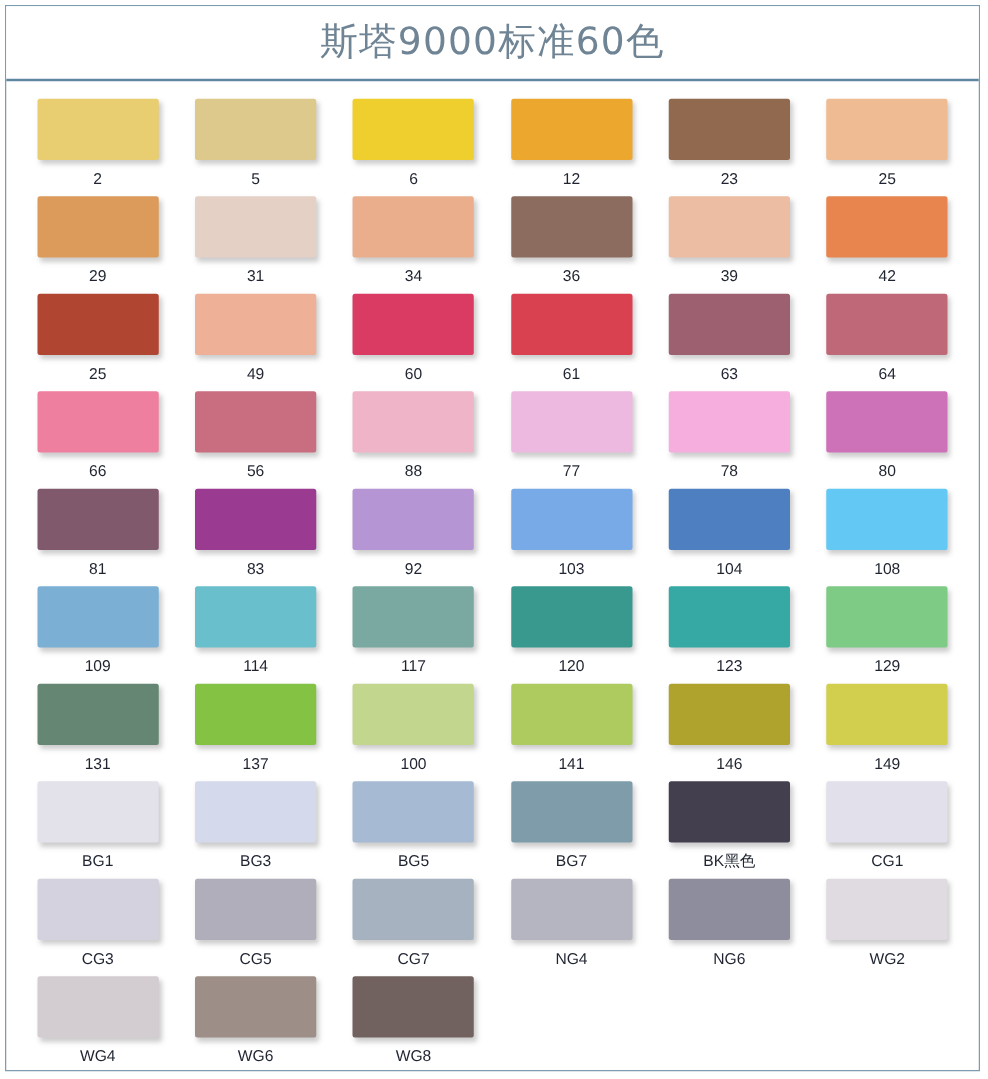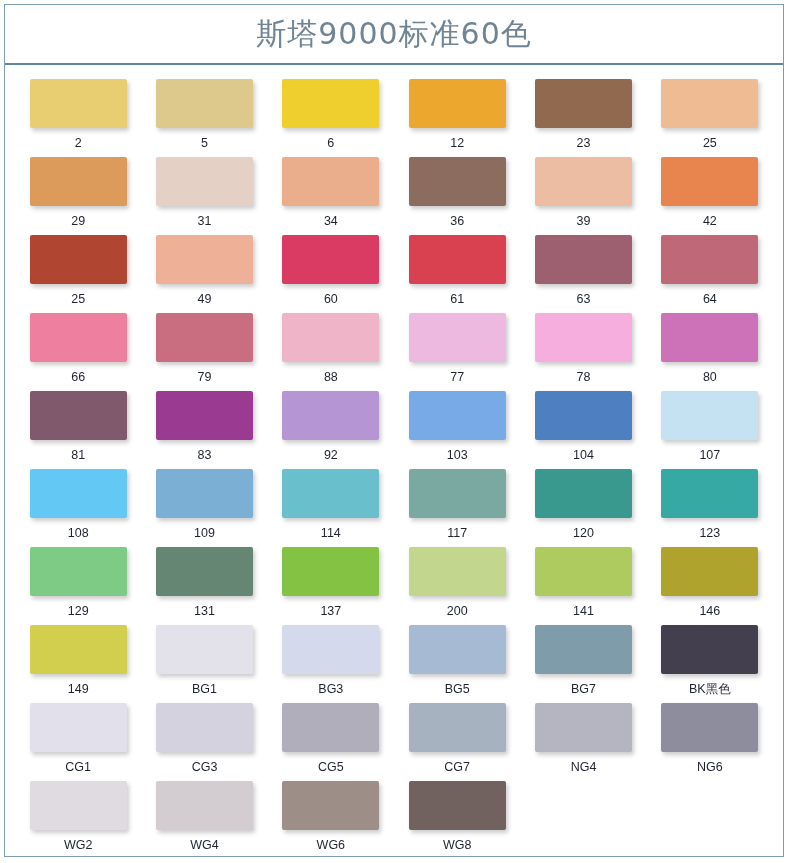--- a/index.html
+++ b/index.html
@@ -171,21 +171,21 @@
       <div class="swatch-cell">
         <div class="swatch-chip" style="background-color: rgb(191, 104, 120);"></div>
         <div class="swatch-label">64</div>
       </div>
       <div class="swatch-cell">
         <div class="swatch-chip" style="background-color: rgb(239, 127, 159);"></div>
         <div class="swatch-label">66</div>
       </div>
       <div class="swatch-cell">
         <div class="swatch-chip" style="background-color: rgb(200, 110, 128);"></div>
-        <div class="swatch-label">79</div>
+        <div class="swatch-label">56</div>
       </div>
       <div class="swatch-cell">
         <div class="swatch-chip" style="background-color: rgb(240, 180, 200);"></div>
         <div class="swatch-label">88</div>
       </div>
       <div class="swatch-cell">
         <div class="swatch-chip" style="background-color: rgb(237, 185, 224);"></div>
         <div class="swatch-label">77</div>
       </div>
       <div class="swatch-cell">
@@ -210,24 +210,20 @@
       </div>
       <div class="swatch-cell">
         <div class="swatch-chip" style="background-color: rgb(121, 170, 232);"></div>
         <div class="swatch-label">103</div>
       </div>
       <div class="swatch-cell">
         <div class="swatch-chip" style="background-color: rgb(77, 127, 193);"></div>
         <div class="swatch-label">104</div>
       </div>
       <div class="swatch-cell">
-        <div class="swatch-chip" style="background-color: rgb(196, 226, 242);"></div>
-        <div class="swatch-label">107</div>
-      </div>
-      <div class="swatch-cell">
         <div class="swatch-chip" style="background-color: rgb(99, 201, 244);"></div>
         <div class="swatch-label">108</div>
       </div>
       <div class="swatch-cell">
         <div class="swatch-chip" style="background-color: rgb(123, 175, 212);"></div>
         <div class="swatch-label">109</div>
       </div>
       <div class="swatch-cell">
         <div class="swatch-chip" style="background-color: rgb(105, 191, 203);"></div>
         <div class="swatch-label">114</div>
@@ -251,21 +247,21 @@
       <div class="swatch-cell">
         <div class="swatch-chip" style="background-color: rgb(100, 134, 114);"></div>
         <div class="swatch-label">131</div>
       </div>
       <div class="swatch-cell">
         <div class="swatch-chip" style="background-color: rgb(132, 194, 68);"></div>
         <div class="swatch-label">137</div>
       </div>
       <div class="swatch-cell">
         <div class="swatch-chip" style="background-color: rgb(194, 214, 141);"></div>
-        <div class="swatch-label">200</div>
+        <div class="swatch-label">100</div>
       </div>
       <div class="swatch-cell">
         <div class="swatch-chip" style="background-color: rgb(174, 203, 95);"></div>
         <div class="swatch-label">141</div>
       </div>
       <div class="swatch-cell">
         <div class="swatch-chip" style="background-color: rgb(175, 163, 46);"></div>
         <div class="swatch-label">146</div>
       </div>
       <div class="swatch-cell">

